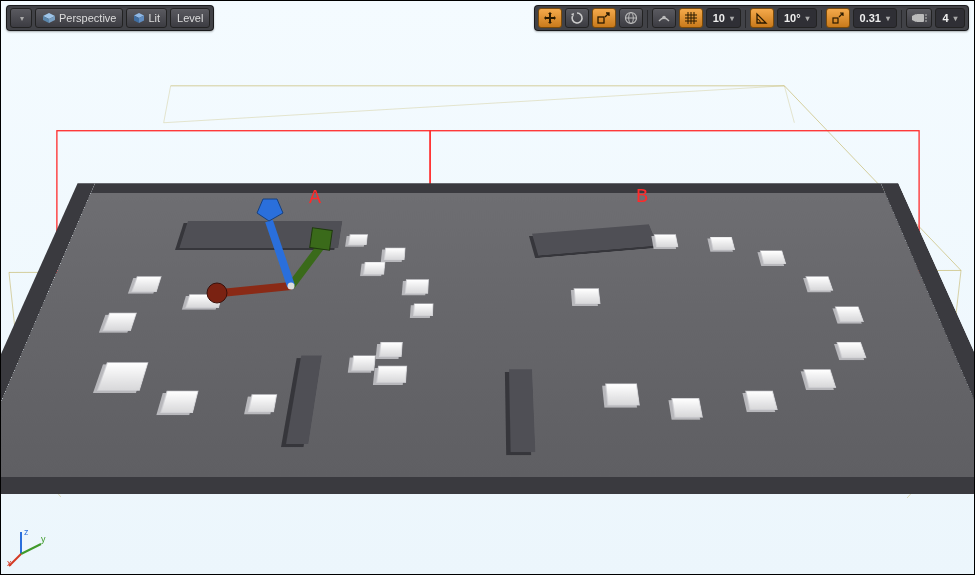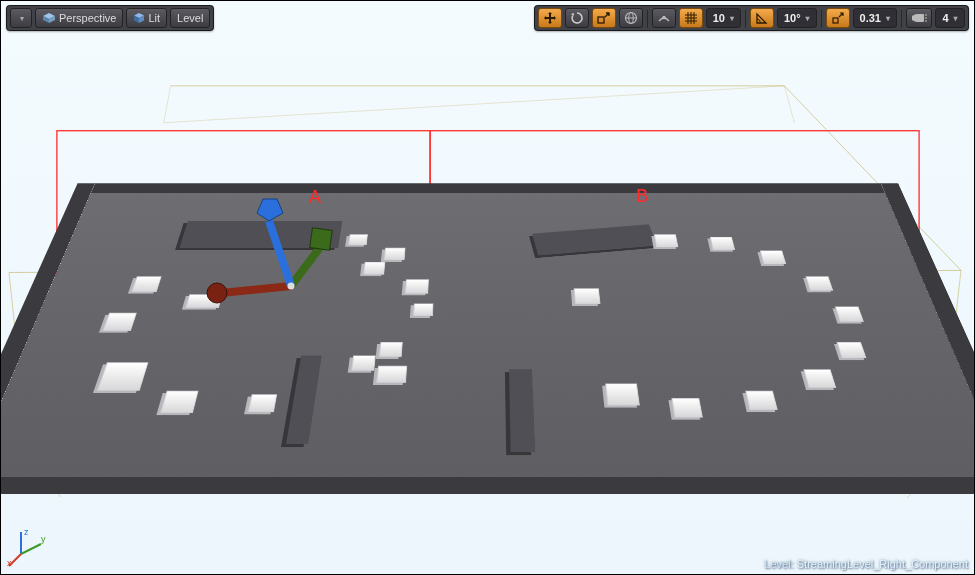--- a/index.html
+++ b/index.html
@@ -350,19 +350,14 @@
 
   <svg class="axis-gizmo" viewBox="0 0 42 42">
     <line x1="14" y1="28" x2="14" y2="6" stroke="#2a6fdc" stroke-width="2"></line>
     <text x="17" y="9" fill="#2a6fdc" font-size="9">z</text>
     <line x1="14" y1="28" x2="34" y2="18" stroke="#3f9a2a" stroke-width="2"></line>
     <text x="34" y="16" fill="#3f9a2a" font-size="9">y</text>
     <line x1="14" y1="28" x2="2" y2="40" stroke="#d43a24" stroke-width="2"></line>
     <text x="0" y="40" fill="#d43a24" font-size="9">x</text>
   </svg>
 
-  <div class="status">
-    <span>Level:</span>
-    <span> </span>
-    <span>StreamingLevel_Right_Component</span>
-  </div>
 
 </div>
 
 </body></html>

